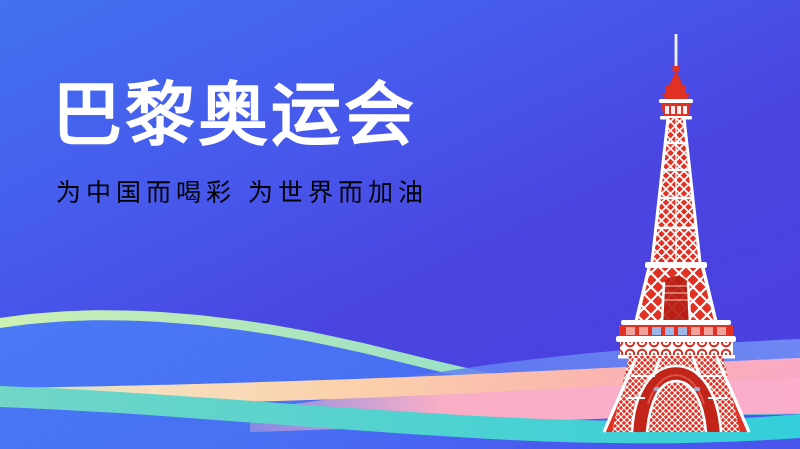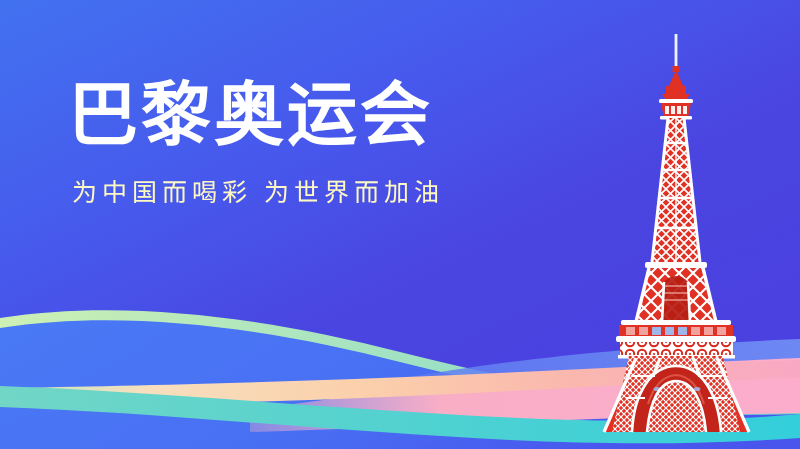--- a/index.html
+++ b/index.html
@@ -19,38 +19,38 @@
   #poster svg.layer {
     position: absolute;
     left: 0;
     top: 0;
     width: 800px;
     height: 449px;
     display: block;
   }
   .text-block {
     position: absolute;
-    left: 68px;
+    left: 52px;
     top: 78px;
     z-index: 40;
     pointer-events: none;
   }
   .headline {
     margin: 0;
     color: #ffffff;
     font-size: 70px;
     line-height: 1.08;
     font-weight: 700;
     letter-spacing: 3px;
     white-space: nowrap;
     font-family: "Liberation Sans", "DejaVu Sans", sans-serif;
   }
   .subline {
     margin: 18px 0 0 4px;
-    color: #fef9c3;
+    color: #000000;
     font-size: 25px;
     font-weight: 400;
     letter-spacing: 5px;
     white-space: nowrap;
     font-family: "Liberation Sans", "DejaVu Sans", sans-serif;
   }
 </style>
 </head>
 <body>
 

